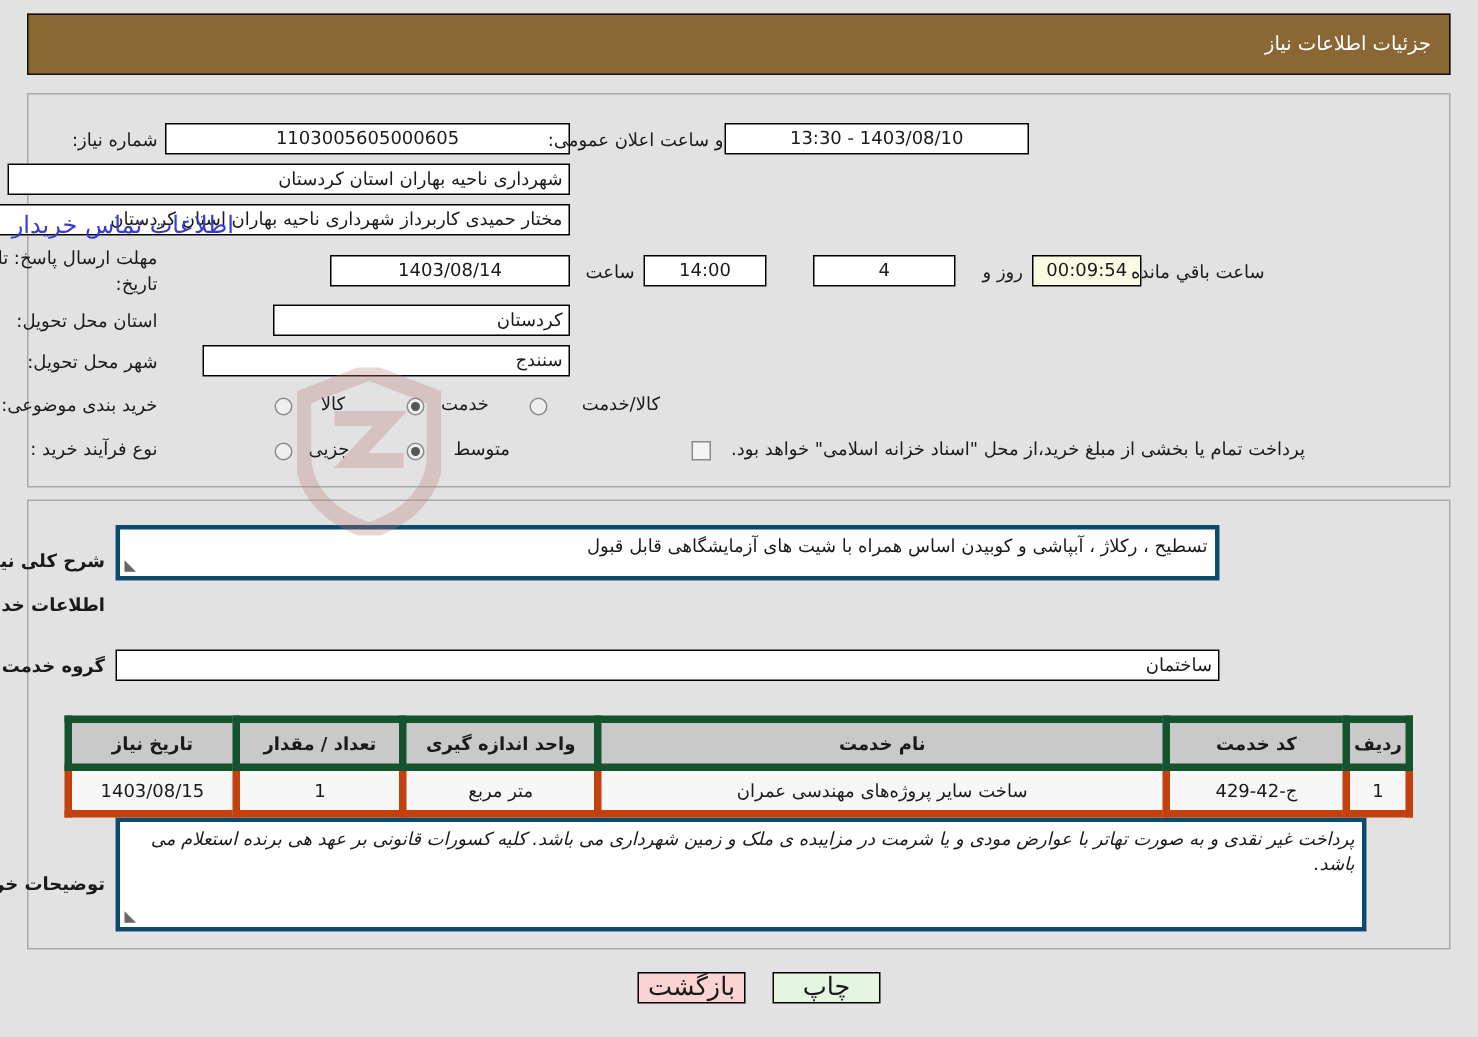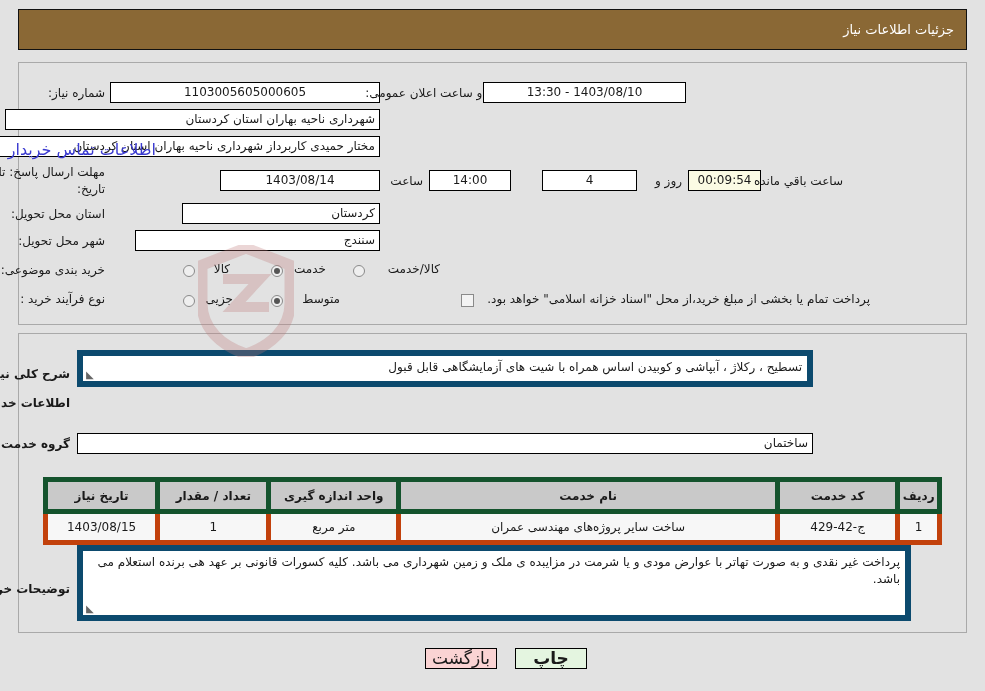--- a/index.html
+++ b/index.html
@@ -82,21 +82,21 @@
     font-family:"DejaVu Sans","Liberation Sans",sans-serif;
   }
   .fld.c{text-align:center;}
   .fld.r{text-align:right;}
   .fld.cream{background:#fbfbe4;}
 
   
   .ta{
     position:absolute;
     background:#ffffff;
-    border:6px solid #0c4a6e;
+    border:3px solid #0c4a6e;
     box-sizing:border-box;
     font-size:12px;
     color:#1a1a1a;
     padding:3px 5px 0 5px;
     text-align:right;
     line-height:17px;
     overflow:hidden;
   }
   .ta .grip{
     position:absolute;
@@ -157,21 +157,21 @@
     box-sizing:border-box;
     height:21px;
     font-size:17px;
     text-align:center;
     line-height:19px;
     cursor:pointer;
     font-family:"DejaVu Sans","Liberation Sans",sans-serif;
     color:#1a1a1a;
   }
   #btn-back{left:425px;top:648px;width:72px;background:#fad3d3;}
-  #btn-print{left:515px;top:648px;width:72px;background:#e4f5e0;font-weight:bold;}
+  #btn-print{left:515px;top:648px;width:72px;background:#e4f5e0;}
 </style>
 </head>
 <body>
 
 <div id="watermark">
   <svg class="wm-shield" viewBox="0 0 96 112">
     <path d="M48 3 L92 20 V58 C92 84 72 101 48 109 C24 101 4 84 4 58 V20 Z" fill="none" stroke="rgba(190,120,120,0.30)" stroke-width="11"></path>
     <path d="M30 34 L62 34 L36 62 L66 62" fill="none" stroke="rgba(190,120,120,0.30)" stroke-width="10" stroke-linecap="square"></path>
   </svg>
 </div>
@@ -265,19 +265,19 @@
       <td>ج-42-429</td>
       <td>ساخت سایر پروژه‌های مهندسی عمران</td>
       <td>متر مربع</td>
       <td>1</td>
       <td>1403/08/15</td>
     </tr>
   </tbody>
 </table>
 
 <div class="lbl b" style="right:915px;top:582px;">توضیحات خریدار:</div>
-<div class="ta" style="right:74px;top:545px;width:834px;height:76px;">
+<div class="ta" style="right:74px;top:545px;width:834px;height:76px;font-style:italic;">
   <span>پرداخت غیر نقدی و به صورت تهاتر با عوارض مودی و یا شرمت در مزایبده ی ملک و زمین شهرداری می باشد. کلیه کسورات قانونی بر عهد هی برنده استعلام می باشد.</span>
   <span class="grip">◢</span>
 </div>
 
 <div class="btn" id="btn-back">بازگشت</div>
 <div class="btn" id="btn-print">چاپ</div>
 
 </body></html>

